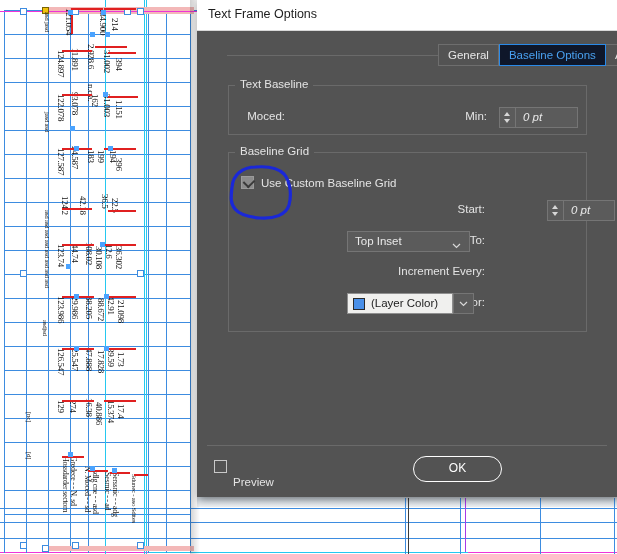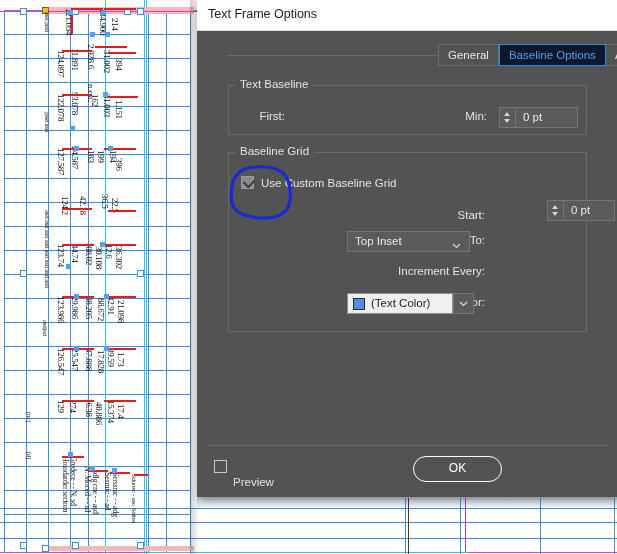--- a/index.html
+++ b/index.html
@@ -208,20 +208,21 @@
   }
   .select .chev {
     position: absolute;
     right: 8px; top: 5px;
     width: 9px; height: 9px;
   }
   .spin {
     position: absolute;
     display: flex;
     height: 32px;
+    font-style: italic;
   }
   .spin-btn {
     width: 17px;
     height: 21px;
     background: #5b5b5b;
     border: 1px solid #757575;
     box-sizing: border-box;
     position: relative;
   }
   .spin-btn .up, .spin-btn .dn {
@@ -524,40 +525,40 @@
       <div class="tab">Auto-Size</div>
 
     </div>
 
     <div class="divider" style="left:30px;top:55px;width:211px;"></div>
     <div class="divider" style="left:578px;top:55px;width:0px;"></div>
 
     <div class="group" style="left:31px;top:85px;width:359px;height:50px;"></div>
     <div class="group-legend" style="left:38px;top:78px;">Text Baseline</div>
 
-    <div class="lbl-right" style="left:22px;top:110px;width:66px;">First:</div>
+    <div class="lbl-right" style="left:22px;top:110px;width:66px;">Moced:</div>
 
     <div class="lbl-right" style="left:230px;top:110px;width:60px;">Min:</div>
     <div class="spin" style="left:302px;top:107px;">
       <div class="spin-btn">
         <span class="up"></span>
         <span class="dn"></span>
       </div>
       <div class="spin-field" style="width:62px;">0 pt</div>
     </div>
 
     <div class="group" style="left:31px;top:152px;width:359px;height:180px;"></div>
     <div class="group-legend" style="left:38px;top:145px;">Baseline Grid</div>
 
     <div class="checkbox" style="left:44px;top:176px;">
       <span class="tick"></span>
     </div>
     <div class="lbl" style="left:64px;top:177px;">Use Custom Baseline Grid</div>
 
-    <div class="lbl-right" style="left:228px;top:203px;width:60px;margin-top:6px;">Start:</div>
+    <div class="lbl-right" style="left:228px;top:203px;width:60px;">Start:</div>
     <div class="spin" style="left:350px;top:200px;">
       <div class="spin-btn">
         <span class="up"></span>
         <span class="dn"></span>
       </div>
       <div class="spin-field" style="width:51px;">0 pt</div>
     </div>
 
     <div class="lbl-right" style="left:168px;top:234px;width:120px;">Relative To:</div>
     <div class="spin" style="left:0;top:0;"></div>
@@ -568,21 +569,21 @@
             <path d="M1 3 L4.5 6.5 L8 3" stroke="#d8d8d8" stroke-width="1.2" fill="none"></path>
           </svg>
       </span>
     </div>
 
     <div class="lbl-right" style="left:138px;top:265px;width:150px;">Increment Every:</div>
 
     <div class="lbl-right" style="left:168px;top:296px;width:120px;">Color:</div>
     <div class="colorbox" style="left:150px;top:293px;width:106px;">
       <span class="swatch"></span>
-      <span class="ctext">(Text Color)</span>
+      <span class="ctext">(Layer Color)</span>
     </div>
     <div class="color-arrow" style="left:256px;top:293px;">
       <svg width="9" height="9" viewBox="0 0 9 9" style="position:absolute;left:5px;top:5px;">
           <path d="M1 3 L4.5 6.5 L8 3" stroke="#d8d8d8" stroke-width="1.2" fill="none"></path>
         </svg>
     </div>
 
     <div class="divider" style="left:10px;top:445px;width:400px;"></div>
 
     <div class="checkbox unchecked" style="left:17px;top:460px;"></div>

